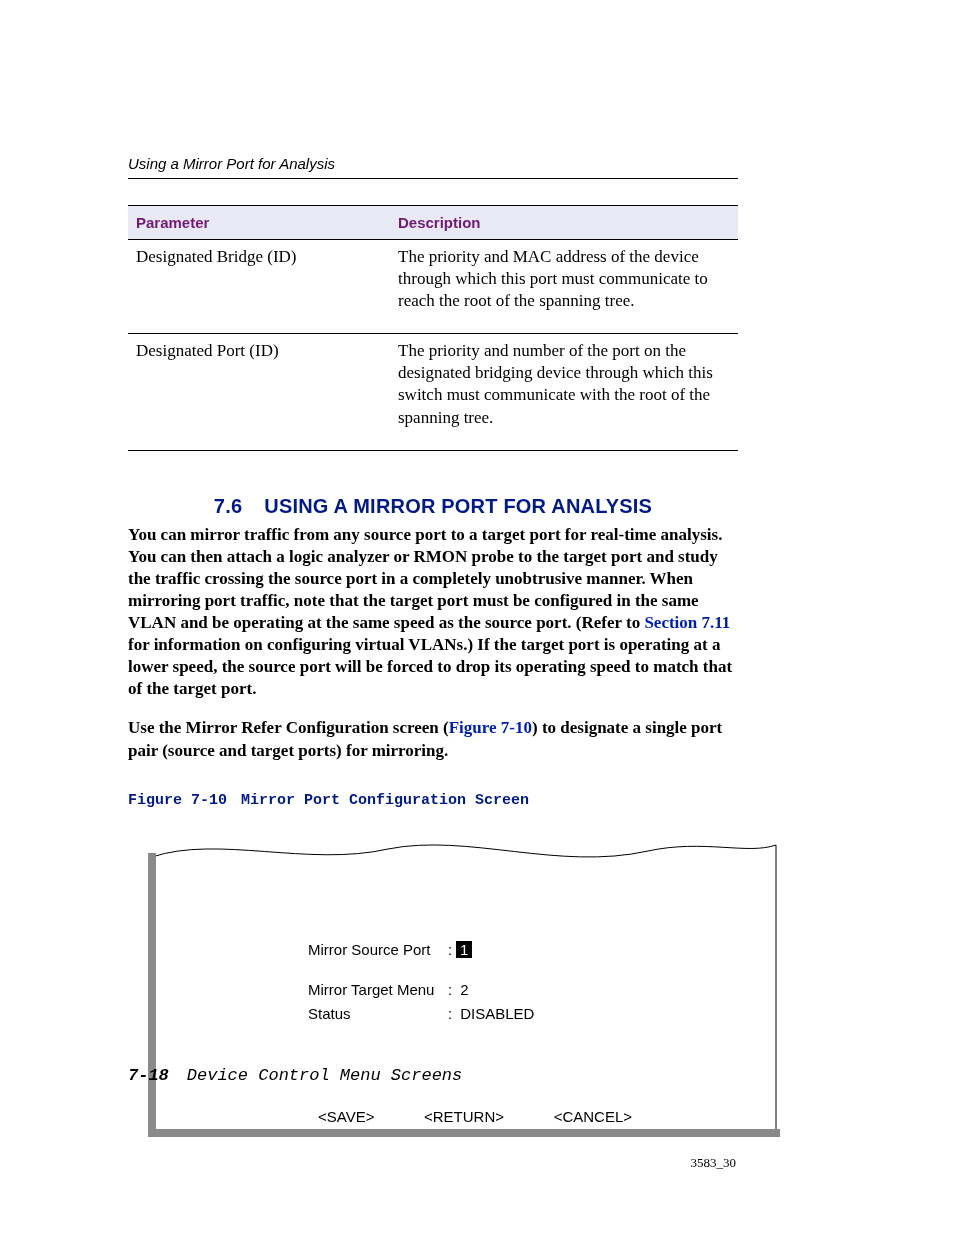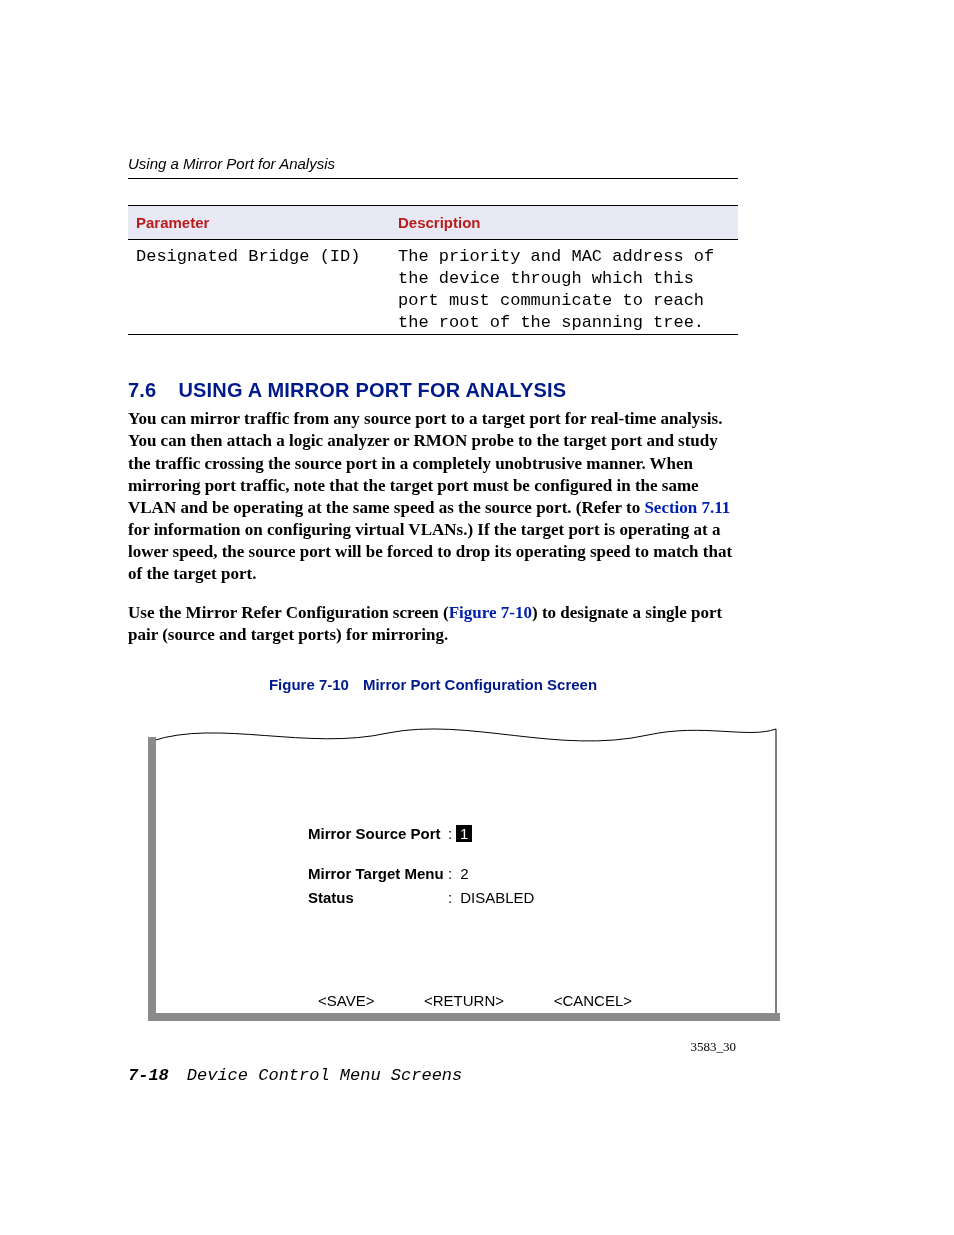--- a/index.html
+++ b/index.html
@@ -26,58 +26,58 @@
   table.param {
     width: 100%;
     border-collapse: collapse;
     margin-top: 26px;
     font-size: 17px;
   }
   table.param th {
     font-family: Arial, Helvetica, sans-serif;
     font-weight: bold;
     font-size: 15px;
-    color: #b91c1c;
+    color: #701a75;
     text-align: left;
     background: #e9e9f5;
     border-top: 1px solid #000;
     border-bottom: 1px solid #000;
     padding: 8px 8px;
   }
   table.param th.col-param { width: 246px; }
   table.param td {
     vertical-align: top;
-    padding: 6px 8px 0 8px;
+    padding: 6px 8px 21px 8px;
     border-bottom: 1px solid #000;
-    font-family: Liberation Mono, monospace;
+    font-family: Liberation Serif, serif;
     line-height: 1.3;
   }
   .section-heading {
     font-family: Arial, Helvetica, sans-serif;
     font-weight: bold;
     color: #001a8a;
     font-size: 20px;
     margin-top: 44px;
     letter-spacing: 0.2px;
+    text-align: center;
   }
   .section-heading .num { margin-right: 22px; }
   .body {
     font-size: 17px;
     line-height: 1.30;
     margin-top: 6px;
     font-weight: bold;
   }
   .body .link, .link { color: #0020b0; }
   .fig-caption {
-    font-family: Liberation Sans, sans-serif;
+    font-family: Liberation Mono, monospace;
     font-weight: bold;
     font-size: 15px;
     color: #001a8a;
     margin-top: 30px;
-    text-align: center;
   }
   .fig-caption .gap { display:inline-block; width:14px; }
 
   
   .screen-wrap {
     margin-top: 18px;
     position: relative;
   }
   .screen-wrap svg.torn {
     display: block;
@@ -92,21 +92,21 @@
     font-size: 15px;
   }
   .fieldset {
     position: absolute;
     left: 140px;
     top: 90px;
     line-height: 1.2;
   }
   .fieldrow { height: 24px; }
   .fieldrow.gap-after { margin-bottom: 16px; }
-  .flabel { display: inline-block; width: 140px; font-weight: bold; }
+  .flabel { display: inline-block; width: 140px; }
   .colon  { display:inline-block; width: 8px; }
   .selected {
     background: #000;
     color: #fff;
     padding: 0 4px;
   }
   .buttons {
     position: absolute;
     bottom: 12px;
     left: 150px;
@@ -145,20 +145,24 @@
     <thead>
       <tr>
         <th class="col-param">Parameter</th>
         <th>Description</th>
       </tr>
     </thead>
     <tbody>
       <tr>
         <td>Designated Bridge (ID)</td>
         <td>The priority and MAC address of the device through which this port must communicate to reach the root of the spanning tree.</td>
+      </tr>
+      <tr>
+        <td>Designated Port (ID)</td>
+        <td>The priority and number of the port on the designated bridging device through which this switch must communicate with the root of the spanning tree.</td>
       </tr>
     </tbody>
   </table>
 
   <div class="section-heading">
     <span class="num">7.6</span><span>USING A MIRROR PORT FOR ANALYSIS</span>
   </div>
 
   <p class="body">
     <span>You can mirror traffic from any source port to a target port for real-time analysis. You can then attach a logic analyzer or RMON probe to the target port and study the traffic crossing the source port in a completely unobtrusive manner. When mirroring port traffic, note that the target port must be configured in the same VLAN and be operating at the same speed as the source port. (Refer to </span><span class="link">Section 7.11</span><span> for information on configuring virtual VLANs.) If the target port is operating at a lower speed, the source port will be forced to drop its operating speed to match that of the target port.</span>

